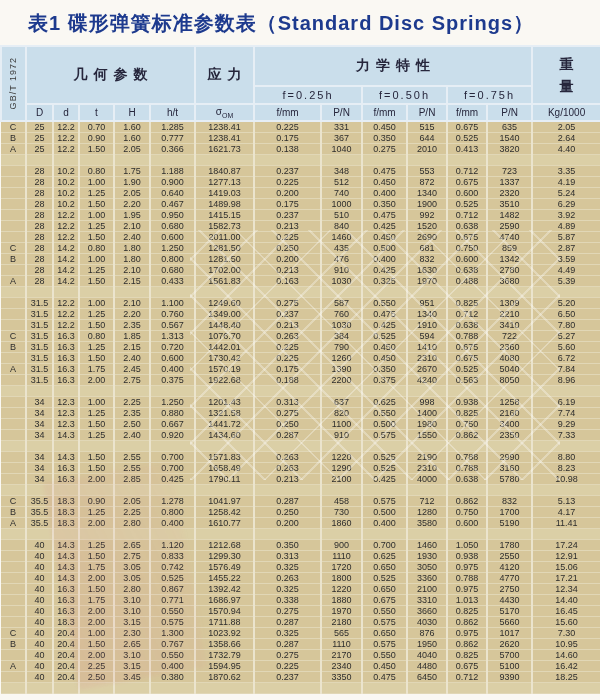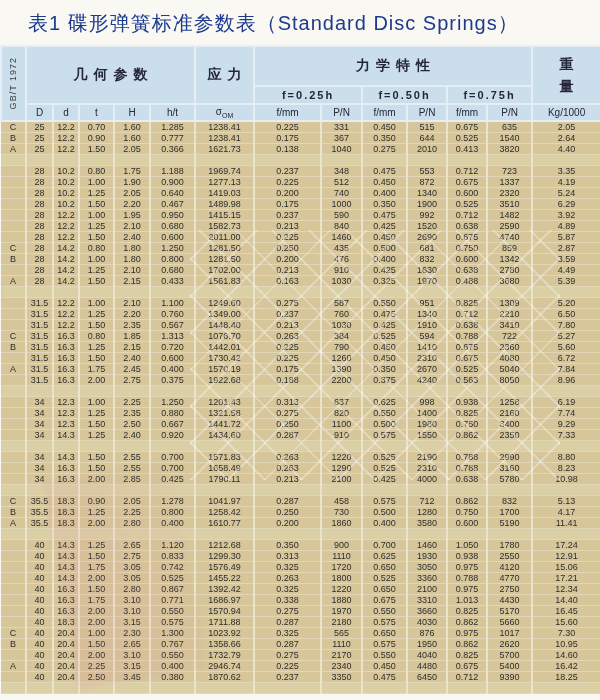--- a/index.html
+++ b/index.html
@@ -12,21 +12,21 @@
   }
   html,body{margin:0;padding:0;}
   body{
     width:600px;height:700px;overflow:hidden;
     background:#f7f4ed;
     font-family:"Liberation Sans", sans-serif;
   }
   .page{position:relative;width:600px;height:700px;background:#faf8f3;}
   .page-title{
     margin:0;padding:10px 0 0 28px;
-    font-size:20px;font-weight:normal;letter-spacing:1px;
+    font-size:20px;font-weight:bold;letter-spacing:1px;
     color:var(--title-color);
     white-space:nowrap;
   }
   table.params{
     position:absolute;left:0;top:45px;
     width:600px;table-layout:fixed;border-collapse:collapse;
   }
   thead th{
     background:var(--header-bg);
     border:2px solid #e6eef5;
@@ -41,21 +41,21 @@
   }
   th.gbt .vtext{
     writing-mode:vertical-rl;transform:rotate(180deg);
     margin:0 auto;line-height:1;white-space:nowrap;
   }
   .h-main{font-size:14px;font-weight:bold;letter-spacing:6px;text-indent:6px;}
   .h-weight div{
     width:15px;margin:2px auto;word-break:break-all;
     font-size:14px;font-weight:bold;line-height:1.6;
   }
-  .h-f{font-size:11px;font-weight:700;letter-spacing:2px;}
+  .h-f{font-size:11px;font-weight:400;letter-spacing:2px;}
   .h-col{font-size:10px;font-weight:normal;}
   .h-col sub{font-size:7px;}
   tbody td{
     background:var(--row-bg);
     border-right:2px solid var(--grid-v);
     border-bottom:1px solid var(--grid-h);
     height:10px;line-height:10px;
     font-size:9px;color:#2d2d2d;text-align:center;
     padding:0;overflow:hidden;white-space:nowrap;
   }
@@ -198,21 +198,21 @@
           <td></td>
           <td></td>
         </tr>
         <tr class="">
           <td></td>
           <td>28</td>
           <td>10.2</td>
           <td>0.80</td>
           <td>1.75</td>
           <td>1.188</td>
-          <td>1969.74</td>
+          <td>1840.87</td>
           <td>0.237</td>
           <td>348</td>
           <td>0.475</td>
           <td>553</td>
           <td>0.712</td>
           <td>723</td>
           <td>3.35</td>
         </tr>
         <tr class="">
           <td></td>
@@ -264,21 +264,21 @@
         </tr>
         <tr class="">
           <td></td>
           <td>28</td>
           <td>12.2</td>
           <td>1.00</td>
           <td>1.95</td>
           <td>0.950</td>
           <td>1415.15</td>
           <td>0.237</td>
-          <td>590</td>
+          <td>510</td>
           <td>0.475</td>
           <td>992</td>
           <td>0.712</td>
           <td>1482</td>
           <td>3.92</td>
         </tr>
         <tr class="">
           <td></td>
           <td>28</td>
           <td>12.2</td>
@@ -918,27 +918,27 @@
           <td>5700</td>
           <td>14.60</td>
         </tr>
         <tr class="">
           <td>A</td>
           <td>40</td>
           <td>20.4</td>
           <td>2.25</td>
           <td>3.15</td>
           <td>0.400</td>
-          <td>2946.74</td>
+          <td>1594.95</td>
           <td>0.225</td>
           <td>2340</td>
           <td>0.450</td>
           <td>4480</td>
           <td>0.675</td>
-          <td>5400</td>
+          <td>5100</td>
           <td>16.42</td>
         </tr>
         <tr class="">
           <td></td>
           <td>40</td>
           <td>20.4</td>
           <td>2.50</td>
           <td>3.45</td>
           <td>0.380</td>
           <td>1870.62</td>

